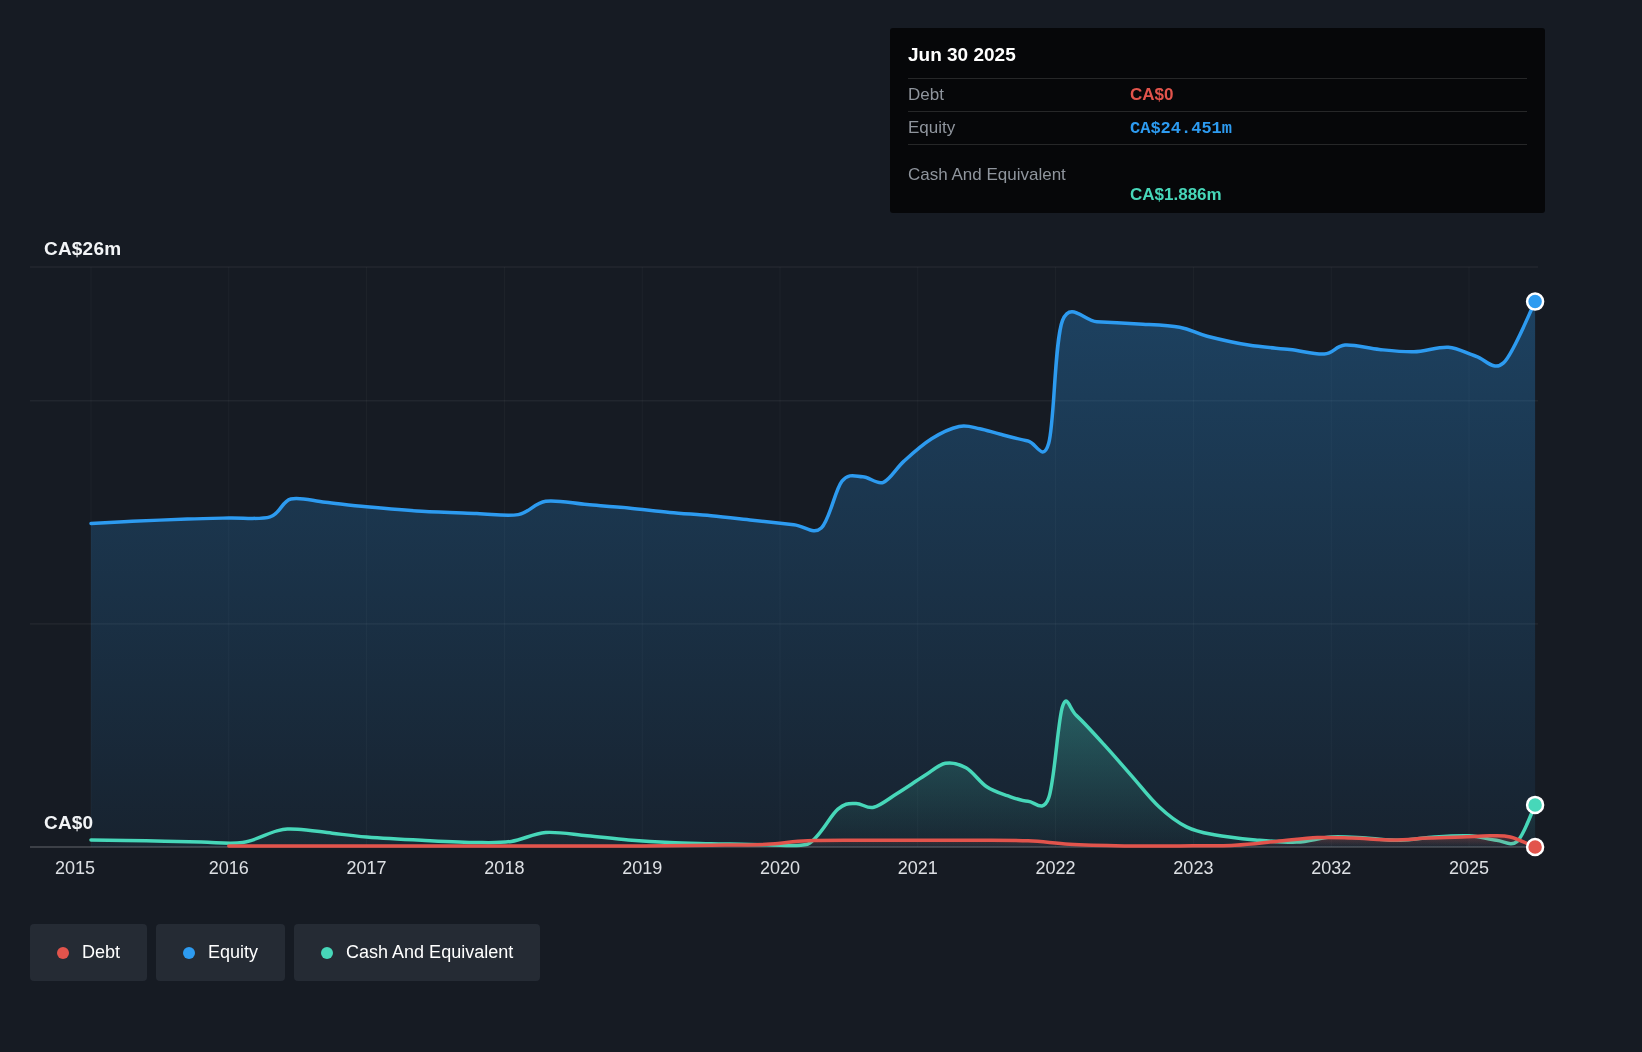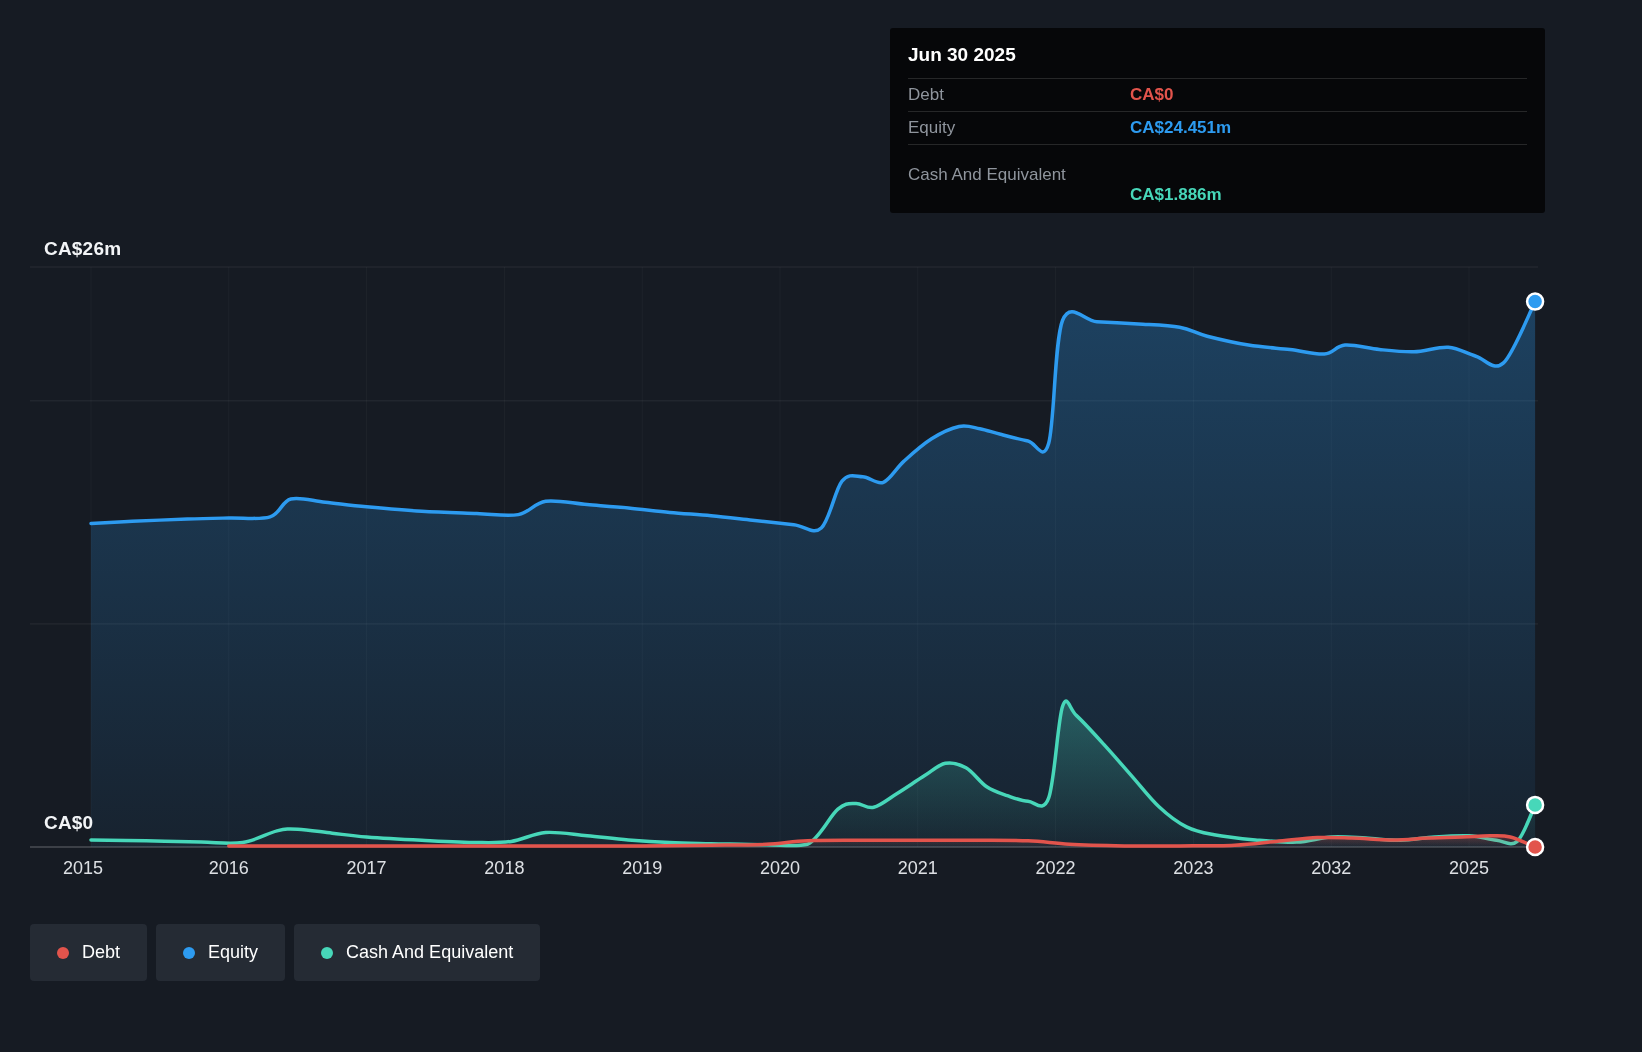--- a/index.html
+++ b/index.html
@@ -84,42 +84,42 @@
       <path d="M228.8 845.9C240.3 845.9 274.7 845.9 297.7 845.9C320.7 845.9 343.6 845.9 366.6 845.9C389.6 845.9 412.5 845.9 435.5 845.9C458.5 845.9 481.4 845.9 504.4 845.9C527.4 845.9 550.3 845.9 573.3 845.9C596.3 845.9 619.2 846.0 642.2 845.9C665.2 845.8 690.4 845.5 711.1 845.2C731.8 845.0 750.1 845.1 766.2 844.3C782.3 843.6 791.5 841.4 807.6 840.8C823.6 840.1 844.3 840.4 862.7 840.3C881.1 840.2 899.4 840.3 917.8 840.3C936.2 840.3 954.5 840.2 972.9 840.3C991.3 840.4 1012.0 840.1 1028.0 840.8C1044.1 841.4 1053.3 843.5 1069.4 844.3C1085.5 845.2 1106.1 845.6 1124.5 845.9C1142.9 846.1 1161.2 846.0 1179.6 845.9C1198.0 845.8 1218.7 846.0 1234.7 845.2C1250.8 844.5 1262.3 842.7 1276.1 841.4C1289.9 840.2 1304.8 838.2 1317.4 837.6C1330.1 837.1 1339.2 837.7 1351.9 838.1C1364.5 838.4 1380.6 839.9 1393.2 839.9C1405.8 839.9 1416.2 838.6 1427.7 838.1C1439.1 837.6 1451.8 837.3 1462.1 837.0C1472.4 836.6 1481.6 835.8 1489.7 835.8C1497.7 835.8 1502.8 835.1 1510.3 837.0C1517.9 838.8 1531.0 845.3 1535.1 847.0" fill="none" stroke="#e2544c" stroke-width="3.5" stroke-linejoin="round" stroke-linecap="round"></path>
       <circle cx="1535.1" cy="301.6" r="8" fill="#2d9bf0" stroke="#ffffff" stroke-width="2.5"></circle>
       <circle cx="1535.1" cy="804.9" r="8" fill="#47d7b9" stroke="#ffffff" stroke-width="2.5"></circle>
       <circle cx="1535.1" cy="847.0" r="8" fill="#e2544c" stroke="#ffffff" stroke-width="2.5"></circle>
     </svg>
 
   <div class="y-label max">CA$26m</div>
   <div class="y-label zero">CA$0</div>
 
   <div class="x-axis">
-    <span class="x-year" style="left: 38px;">2015</span>
+    <span class="x-year" style="left: 30px;">2015</span>
     <span class="x-year" style="left: 183.8px;">2016</span>
     <span class="x-year" style="left: 321.6px;">2017</span>
     <span class="x-year" style="left: 459.4px;">2018</span>
     <span class="x-year" style="left: 597.2px;">2019</span>
     <span class="x-year" style="left: 735px; text-align: center;">2020</span>
     <span class="x-year" style="left: 872.8px;">2021</span>
     <span class="x-year" style="left: 1010.6px;">2022</span>
     <span class="x-year" style="left: 1148.4px;">2023</span>
     <span class="x-year" style="left: 1286.2px;">2032</span>
     <span class="x-year" style="left: 1424px;">2025</span>
   </div>
 
   <div class="tooltip">
     <div class="tt-title">Jun 30 2025</div>
     <div class="tt-row">
       <span class="tt-label">Debt</span>
       <span class="tt-value" style="color: rgb(226, 84, 76);">CA$0</span>
     </div>
     <div class="tt-row">
       <span class="tt-label">Equity</span>
-      <span class="tt-value" style="color: rgb(45, 155, 240);">CA$24.451m</span>
+      <span class="tt-value" style="color: rgb(45, 155, 240); font-family: Liberation Mono, monospace;">CA$24.451m</span>
     </div>
     <div class="tt-row">
       <span class="tt-label">Cash And Equivalent</span>
       <span class="tt-value" style="color: rgb(71, 215, 185); margin-top: 40px;">CA$1.886m</span>
     </div>
   </div>
 
   <div class="legend">
     <div class="legend-pill">
       <span class="legend-dot" style="background: rgb(226, 84, 76);"></span>

